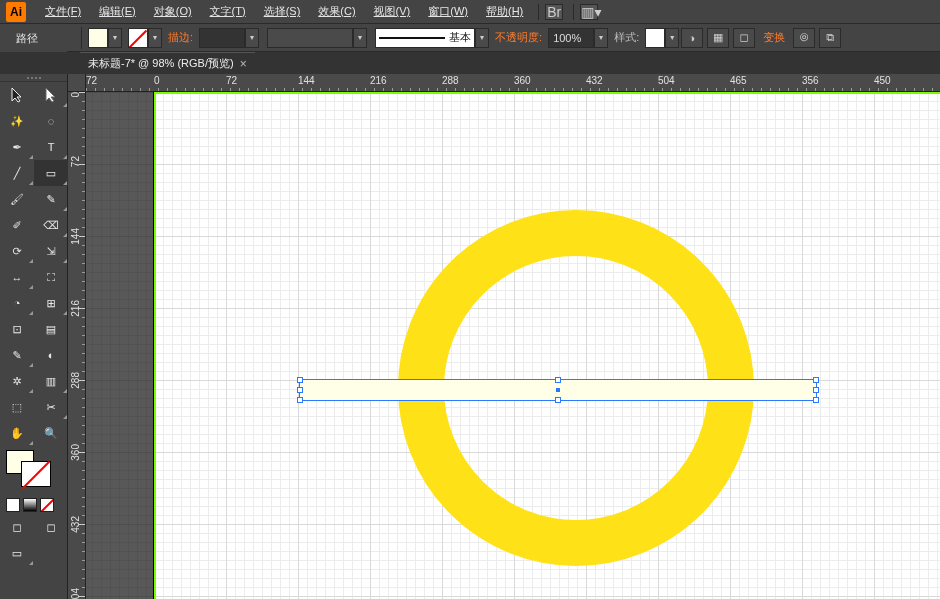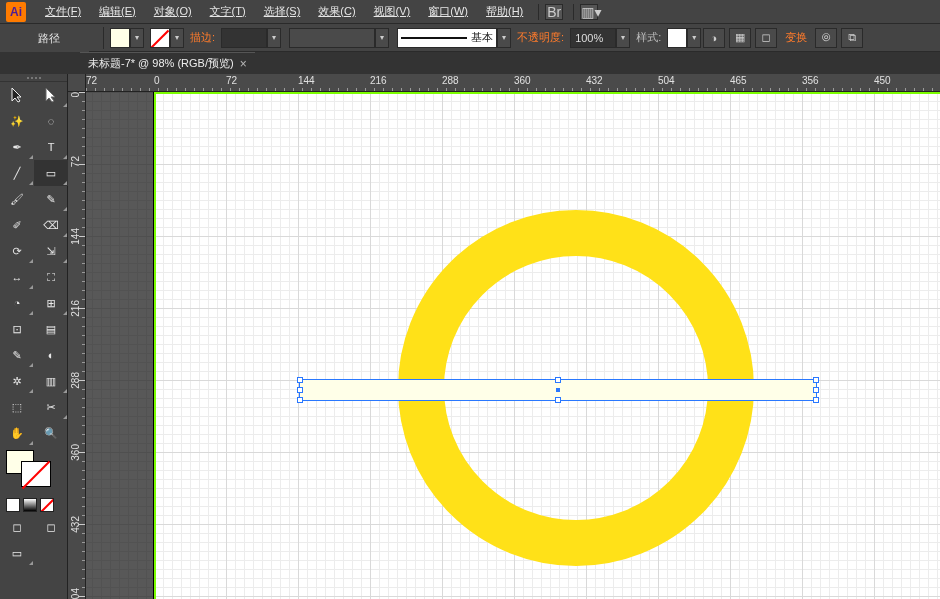--- a/index.html
+++ b/index.html
@@ -1,20 +1,20 @@
 <!DOCTYPE html>
 <html><head>
 <meta charset="utf-8">
 <style>
 * { margin: 0; padding: 0; box-sizing: border-box; font-family: "Microsoft YaHei", Arial, sans-serif; font-size: 11px; }
 body { background: #444444; color: #d8d8d8; width: 940px; height: 599px; overflow: hidden; position: relative; }
 
 
 .menubar { height: 24px; background: #444444; display: flex; align-items: center; padding: 0 6px; border-bottom: 1px solid #2a2a2a; }
-.app-logo { width: 20px; height: 20px; background: #ff7b00; color: #4c1d95; font-weight: bold; font-size: 12px; display: flex; align-items: center; justify-content: center; margin-right: 10px; border-radius: 2px; }
+.app-logo { width: 20px; height: 20px; background: #ff7b00; color: #000000; font-weight: bold; font-size: 12px; display: flex; align-items: center; justify-content: center; margin-right: 10px; border-radius: 2px; }
 .menu-item { padding: 12px 8px; margin: 0 1px; cursor: default; color: #e6e6e6; text-decoration: underline; }
 .menu-sep { width: 1px; height: 16px; background: #2a2a2a; margin: 0 6px; }
 .ws-chip { width:18px; height:16px; border:1px solid #2a2a2a; background:#555; display:inline-block; margin-right:4px; text-align:center; font-size:14px; line-height:14px; color:#ccc; }
 
 
 .optionsbar { height: 28px; background: #444444; display: flex; align-items: center; padding: 0 8px; border-bottom: 1px solid #2a2a2a; }
 .opt-label { color: #ff7b2b; margin: 0 6px; }
 .opt-label-grey { color: #bdbdbd; margin: 0 6px; }
 .swatch { width: 20px; height: 20px; border: 1px solid #2a2a2a; background: #fff; cursor: pointer; }
 .swatch.none { background: #fff; position: relative; overflow: hidden; }
@@ -107,21 +107,21 @@
   <div class="menu-item">效果(C)</div>
   <div class="menu-item">视图(V)</div>
   <div class="menu-item">窗口(W)</div>
   <div class="menu-item">帮助(H)</div>
   <div class="menu-sep"></div>
   <span class="ws-chip">Br</span>
   <div class="menu-sep"></div>
   <span class="ws-chip">▥▾</span>
 </div>
 
-<div class="optionsbar" style="position:relative;margin-left:22px;">
+<div class="optionsbar" style="position:relative;">
   <div class="selector-label">路径</div>
   <div style="width:67px;"></div>
   <div class="menu-sep" style="height:22px;"></div>
   <div class="swatch" style="background:#ffffe8;"></div>
   <div class="dd">▾</div>
   <div style="width:6px"></div>
   <div class="swatch none"></div>
   <div class="dd">▾</div>
   <span class="opt-label">描边:</span>
   <input class="num-field" value="" style="">

